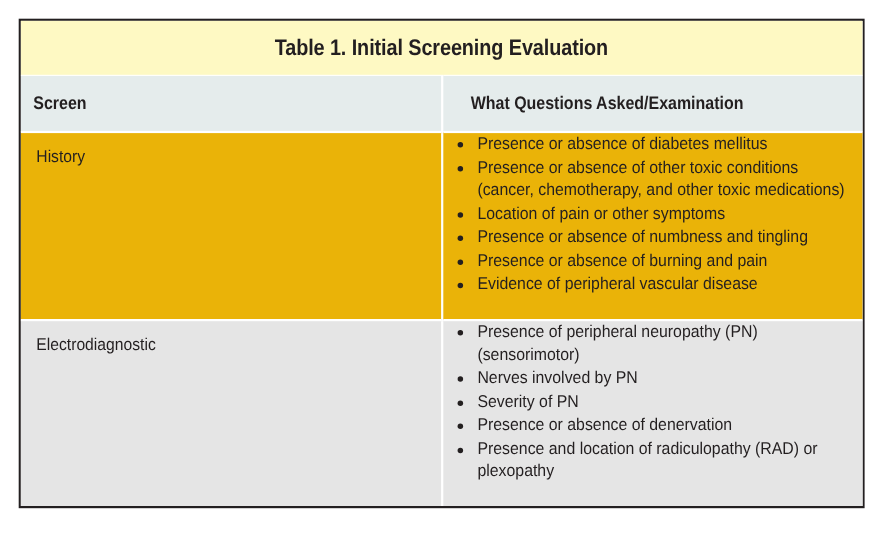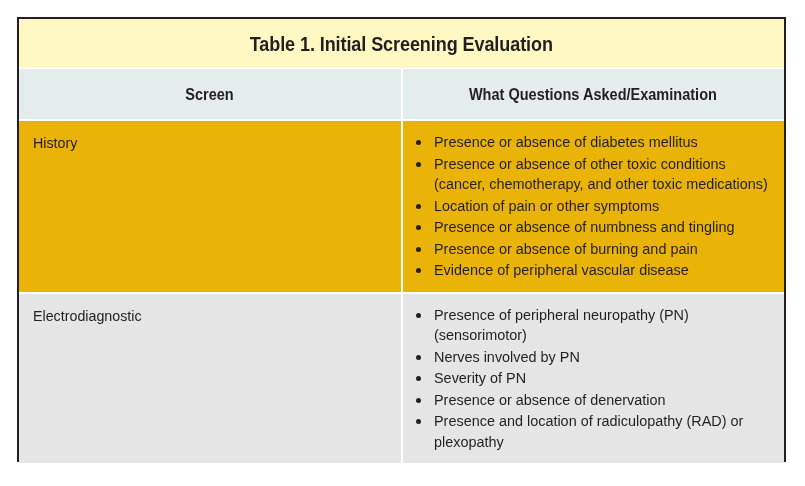--- a/index.html
+++ b/index.html
@@ -48,21 +48,21 @@
     letter-spacing: -0.1px;
     transform: scaleX(0.88);
     transform-origin: center center;
     display: inline-block;
     white-space: nowrap;
   }
 
   
   tr.head-row td {
     background: #e5ecec;
-    text-align: center;
+    text-align: left;
     vertical-align: middle;
     height: 50px;
     padding: 0 8px;
     border-top: 1.5px solid #ffffff;
   }
   tr.head-row td.col-screen { width: 226px; border-right: 2px solid #ffffff; }
   .head-text {
     font-size: 16.5px;
     font-weight: bold;
     color: #231f20;
@@ -77,21 +77,21 @@
     vertical-align: top;
     padding: 0;
     border-top: 2px solid #ffffff;
   }
   tr.body-row td.screen-cell {
     width: 226px;
     border-right: 2px solid #ffffff;
     padding: 13px 0 0 14px;
   }
   tr.body-row td.detail-cell {
-    padding: 11px 6px 10px 0;
+    padding: 0 6px 10px 0;
   }
 
   tr.row-history td { background: #eab308; }
   tr.row-electro td { background: #e5e5e5; }
 
   .screen-label {
     font-size: 15.5px;
     color: #231f20;
     font-weight: normal;
     transform: scaleX(0.92);

